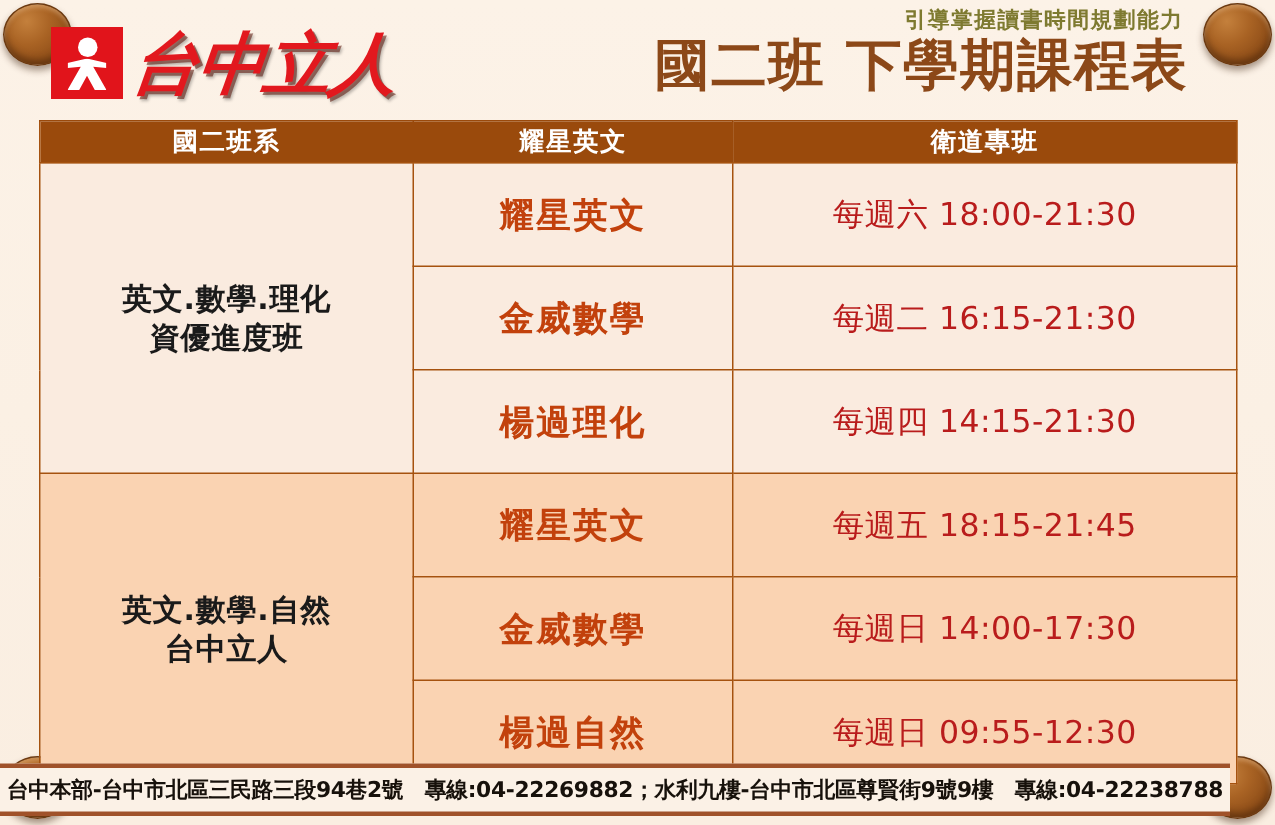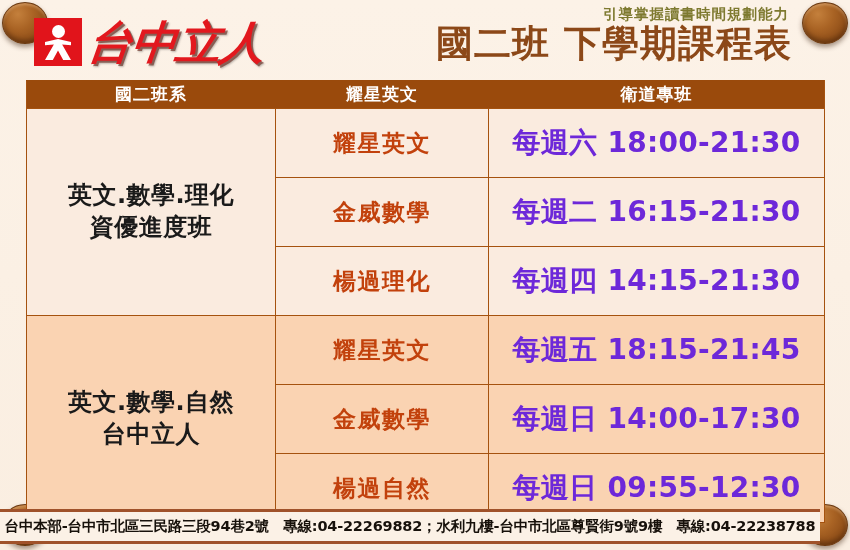--- a/index.html
+++ b/index.html
@@ -138,36 +138,36 @@
     font-weight: bold;
     height: 27px;
     letter-spacing: 1px;
     border-color: #9A4A0C;
     border-bottom: 1px solid #A5520F;
   }
   #table thead th:first-child { border-left: 1px solid #A5520F; margin-top: 18px; }
   #table thead th:last-child  { border-right: 1px solid #A5520F; }
 
   td.group-cell {
-    font-size: 24px;
+    font-size: 20px;
     font-weight: bold;
     color: #1A1A1A;
     line-height: 1.32;
     letter-spacing: 0.5px;
   }
   td.teacher-cell {
     font-size: 23px;
     font-weight: bold;
     color: #c2410c;
     letter-spacing: 1.5px;
   }
   td.time-cell {
-    font-size: 28px;
-    font-weight: bold;
-    color: #6d28d9;
+    font-size: 21px;
+    font-weight: normal;
+    color: #b91c1c;
     letter-spacing: 0.3px;
   }
   tr.band-a td { background: #FAEBDF; }
   tr.band-b td { background: #FAD3B2; }
   #table tbody tr { height: 69px; }
 
   
   #footer {
     position: absolute;
     left: 0;

